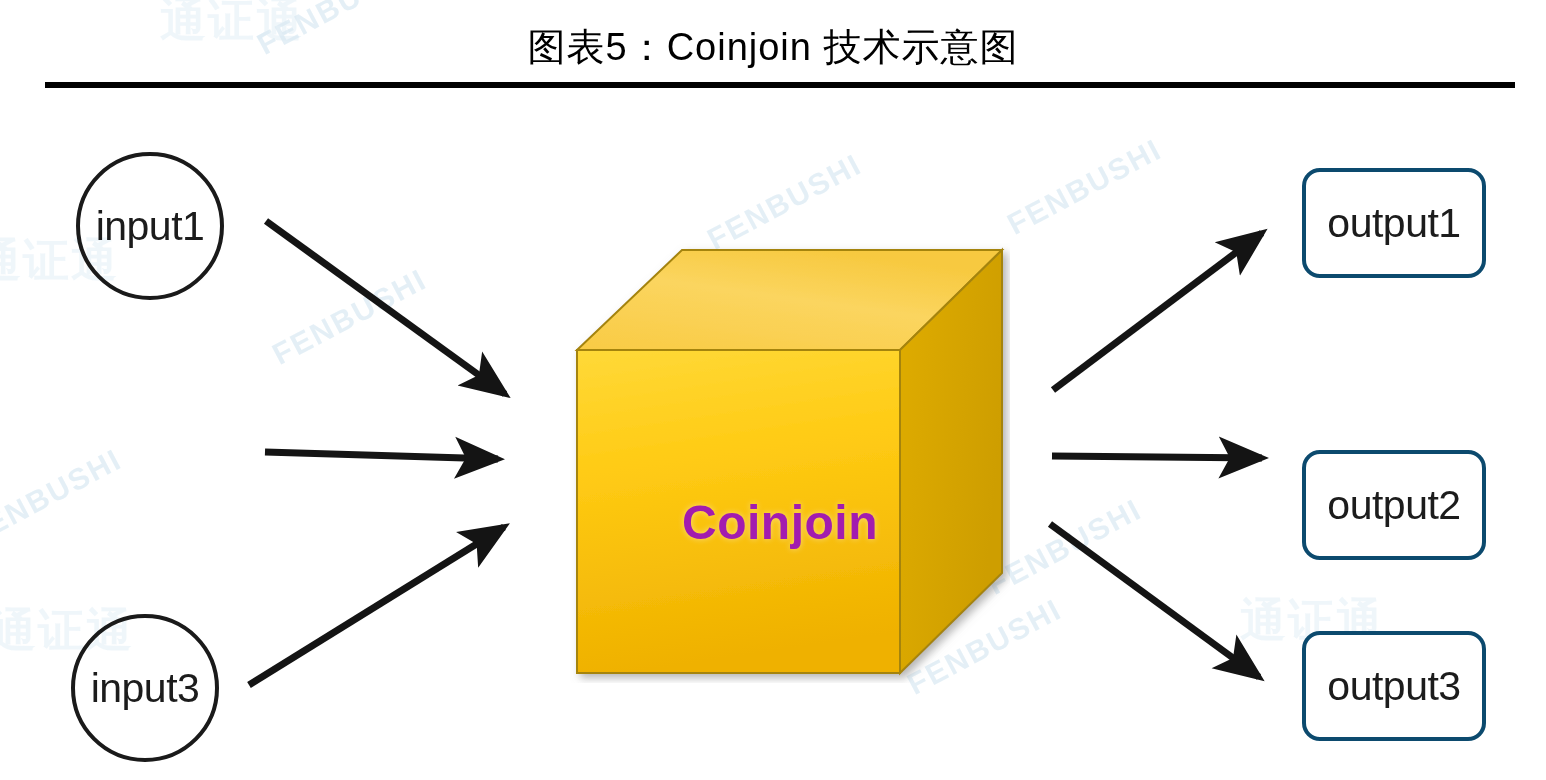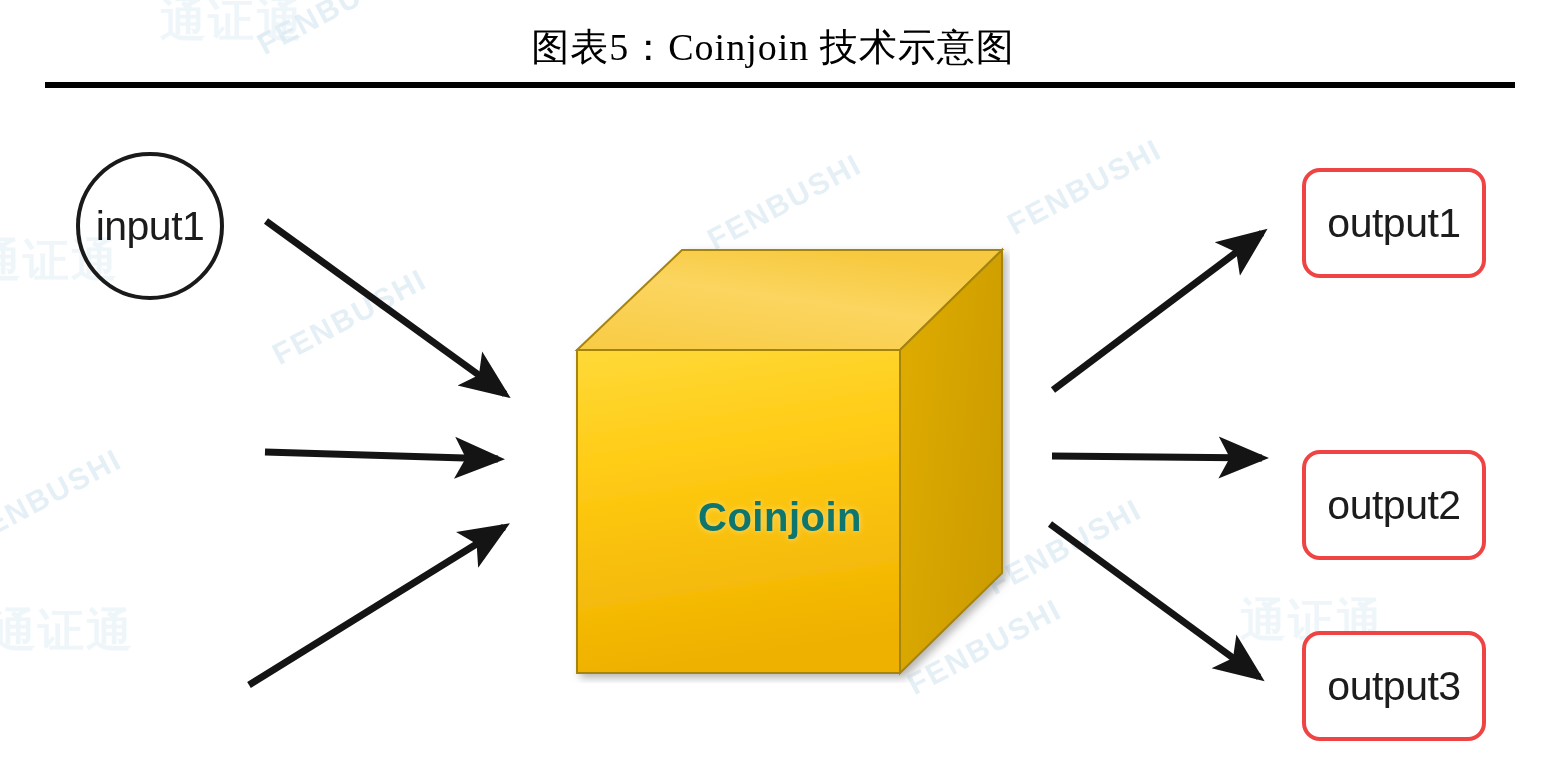--- a/index.html
+++ b/index.html
@@ -40,21 +40,21 @@
     top: 0;
     width: 1546px;
     height: 100px;
   }
   #fig-title {
     position: absolute;
     left: 0;
     top: 22px;
     width: 1546px;
     text-align: center;
-    font-family: Liberation Serif, serif;
+    font-family: Liberation Sans, sans-serif;
     font-size: 38px;
     color: #000000;
     letter-spacing: 1px;
     white-space: nowrap;
   }
   #title-rule {
     position: absolute;
     left: 45px;
     top: 82px;
     width: 1470px;
@@ -94,21 +94,21 @@
     font-family: "Liberation Sans", sans-serif;
     font-size: 41px;
     color: #1c1c1c;
     white-space: nowrap;
     letter-spacing: -0.5px;
   }
 
   
   .node-box {
     position: absolute;
-    border: 4px solid #ef4444;
+    border: 4px solid #0c4a6e;
     border-radius: 18px;
     background: #ffffff;
     box-sizing: border-box;
   }
   .node-box > .node-label {
     position: absolute;
     left: 50%;
     top: 50%;
     transform: translate(-50%, -50%);
     font-family: "Liberation Sans", sans-serif;
@@ -128,22 +128,22 @@
   }
   #cube-svg { display: block; }
   #cube-label {
     position: absolute;
     left: 80px;
     top: 252px;
     width: 260px;
     text-align: center;
     font-family: "Liberation Sans", sans-serif;
     font-weight: 700;
-    font-size: 40px;
-    color: #0f766e;
+    font-size: 48px;
+    color: #a21caf;
     letter-spacing: 0.5px;
     text-shadow: 0 0 6px rgba(255,255,255,0.45);
     white-space: nowrap;
   }
 </style>
 </head>
 <body>
 
 <div id="page">
 
@@ -184,20 +184,23 @@
       <line x1="1052" y1="456" x2="1262" y2="458" stroke="#141414" stroke-width="7" marker-end="url(#ah)"></line>
 
       <line x1="1050" y1="524" x2="1259" y2="677" stroke="#141414" stroke-width="7" marker-end="url(#ah)"></line>
     </svg>
 
     <div class="node-circle" style="left:76px; top:152px; width:148px; height:148px;">
       <span class="node-label">input1</span>
     </div>
 
 
+    <div class="node-circle" style="left:71px; top:614px; width:148px; height:148px;">
+      <span class="node-label">input3</span>
+    </div>
 
     <div class="node-box" style="left:1302px; top:168px; width:184px; height:110px;">
       <span class="node-label">output1</span>
     </div>
 
     <div class="node-box" style="left:1302px; top:402px; width:184px; height:110px;margin-top:48px;">
       <span class="node-label">output2</span>
     </div>
 
     <div class="node-box" style="left:1302px; top:631px; width:184px; height:110px;text-align:center;">

